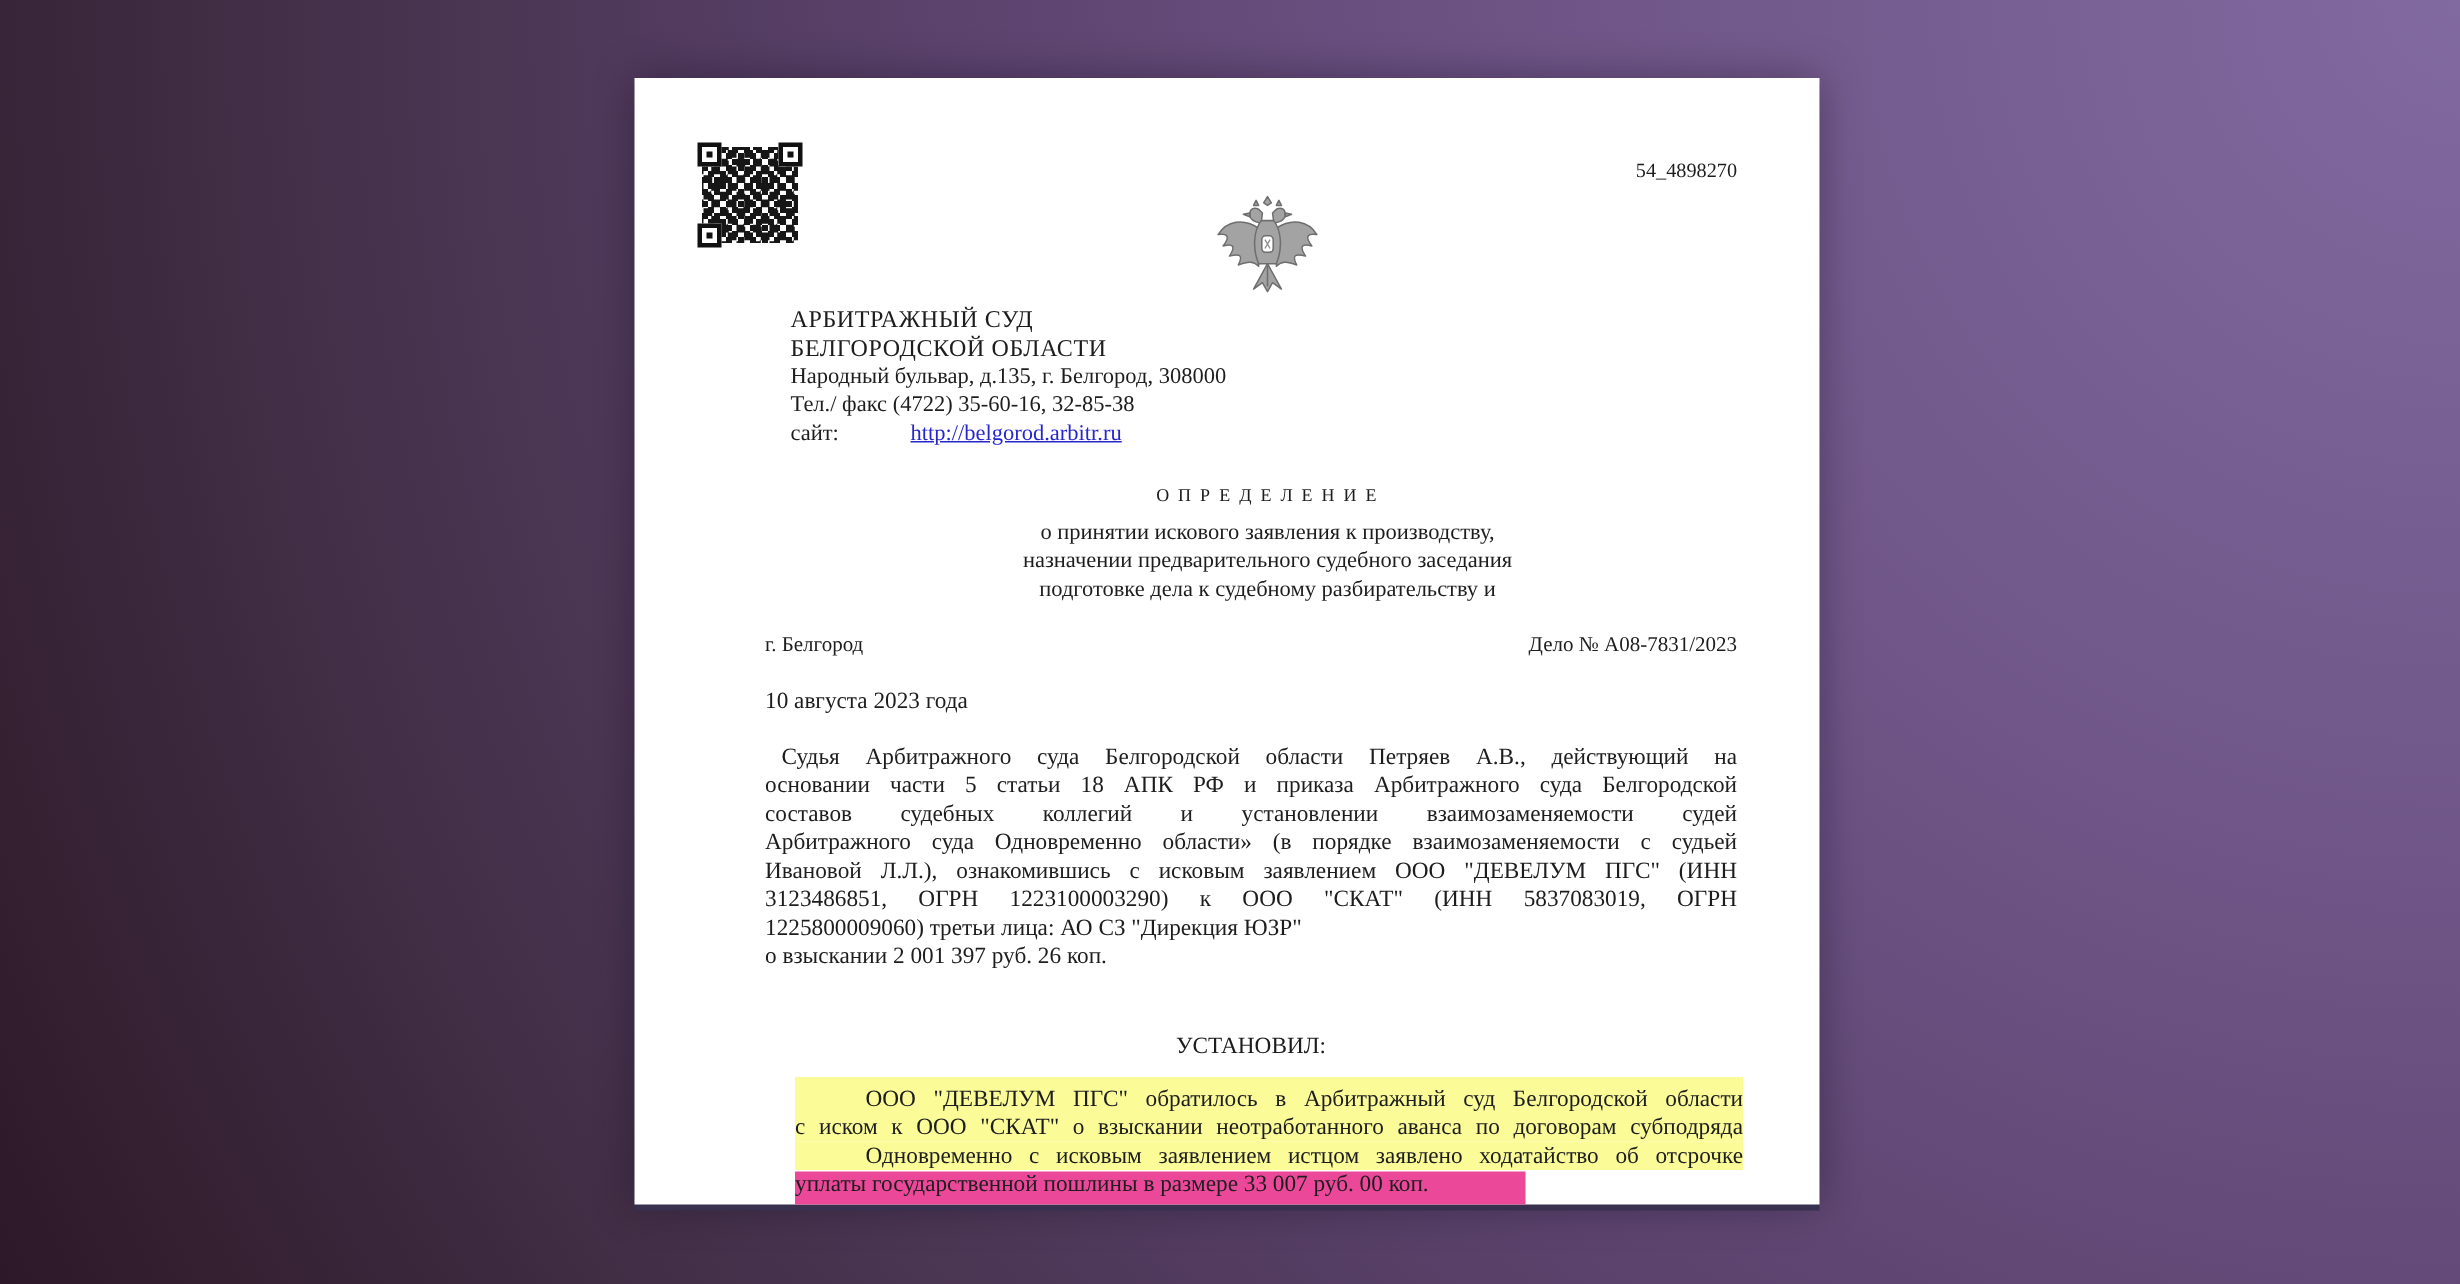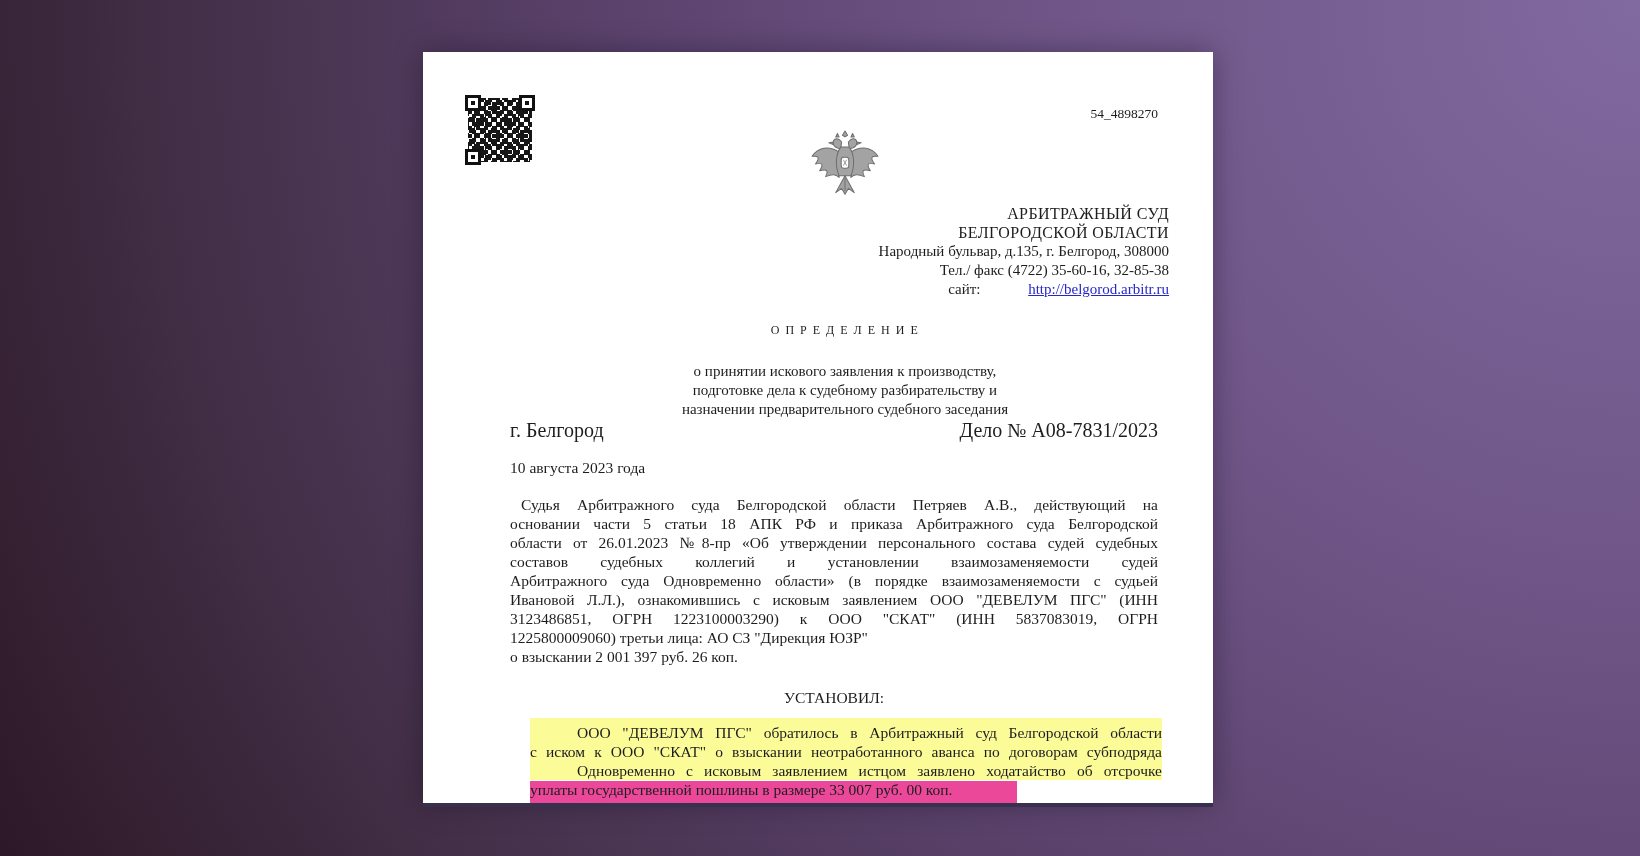--- a/index.html
+++ b/index.html
@@ -27,39 +27,39 @@
       repeating-conic-gradient(#161616 0% 25%, #ffffff 25% 50%) 0 0/8px 8px;
   }
   .finder{position:absolute;width:16px;height:16px;border:3px solid #111;background:#fff;box-sizing:border-box;}
   .finder::after{content:"";position:absolute;left:3px;top:3px;width:4px;height:4px;background:#111;}
   .f-tl{left:0;top:0;} .f-tr{right:0;top:0;} .f-bl{left:0;bottom:0;}
   
   .docnum{position:absolute;top:54px;right:55px;font-size:13.5px;}
   
   .emblem{position:absolute;left:384px;top:76px;width:76px;height:77px;}
   .header-text{
-    position:absolute;left:76px;right:55px;top:152px;text-align:right;
+    position:absolute;left:93px;right:55px;top:152px;text-align:left;
     transform:translateX(11px);line-height:19px;
   }
   .court{font-size:16px;letter-spacing:0.4px;}
   .contact{font-size:15px;}
   a.site-link{color:#2626cc;text-decoration:underline;margin-left:44px;}
   
   .title{
     position:absolute;left:87px;right:55px;top:269px;text-align:center;
     font-size:12px;letter-spacing:1.5px;line-height:19px;transform:translateX(11px);
   }
   .subtitle{
     position:absolute;left:87px;right:55px;top:294px;text-align:center;
-    font-size:15px;line-height:19px;transform:translateX(11px);margin-top:16px;
+    font-size:15px;line-height:19px;transform:translateX(11px);
   }
   
   .caserow{
     position:absolute;left:87px;right:55px;top:369px;display:flex;
-    justify-content:space-between;font-size:20px;line-height:19px;
+    justify-content:space-between;font-size:14px;line-height:19px;
   }
   .daterow{position:absolute;left:87px;top:406px;font-size:15.5px;line-height:19px;}
   
   .bodyblock{position:absolute;left:87px;right:55px;top:443px;font-size:15.5px;}
   .bl{line-height:19px;white-space:normal;}
   .j{text-align:justify;text-align-last:justify;}
   .first-ind{text-indent:11px;}
   .ustanovil{
     position:absolute;left:87px;right:55px;top:636px;text-align:center;
     font-size:15.5px;line-height:19px;
@@ -119,35 +119,34 @@
       <div class="court">БЕЛГОРОДСКОЙ ОБЛАСТИ</div>
       <div class="contact">Народный бульвар, д.135, г. Белгород, 308000</div>
       <div class="contact">Тел./ факс (4722) 35-60-16, 32-85-38</div>
       <div class="contact"><span>сайт: </span><a class="site-link" href="#">http://belgorod.arbitr.ru</a></div>
     </div>
 
     <div class="title">О П Р Е Д Е Л Е Н И Е</div>
 
     <div class="subtitle">
       <div>о принятии искового заявления к производству,</div>
+      <div>назначении предварительного судебного заседания</div>
       <div>подготовке дела к судебному разбирательству и</div>
-      <div>назначении предварительного судебного заседания</div>
     </div>
 
     <div class="caserow">
       <span>г. Белгород</span>
       <span>Дело № А08-7831/2023</span>
     </div>
 
     <div class="daterow">10 августа 2023 года</div>
 
     <div class="bodyblock">
       <div class="bl j first-ind">Судья Арбитражного суда Белгородской области Петряев А.В., действующий на</div>
       <div class="bl j">основании части 5 статьи 18 АПК РФ и приказа Арбитражного суда Белгородской</div>
-      <div class="bl j">области от 26.01.2023 №8-пр «Об утверждении персонального состава судей судебных</div>
       <div class="bl j">составов судебных коллегий и установлении взаимозаменяемости судей</div>
       <div class="bl j">Арбитражного суда Одновременно области» (в порядке взаимозаменяемости с судьей</div>
       <div class="bl j">Ивановой Л.Л.), ознакомившись с исковым заявлением ООО "ДЕВЕЛУМ ПГС" (ИНН</div>
       <div class="bl j">3123486851, ОГРН 1223100003290) к ООО "СКАТ" (ИНН 5837083019, ОГРН</div>
       <div class="bl">1225800009060) третьи лица: АО СЗ "Дирекция ЮЗР"</div>
       <div class="bl">о взыскании 2 001 397 руб. 26 коп.</div>
     </div>
 
     <div class="ustanovil">УСТАНОВИЛ:</div>
 

